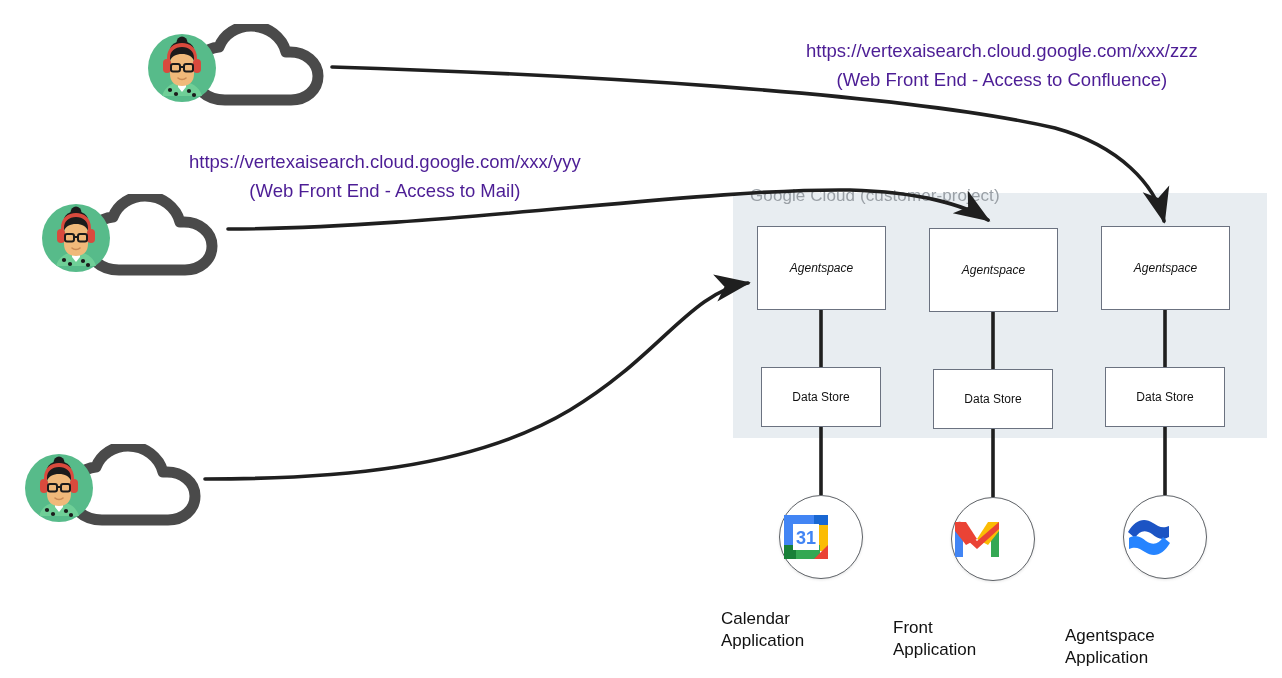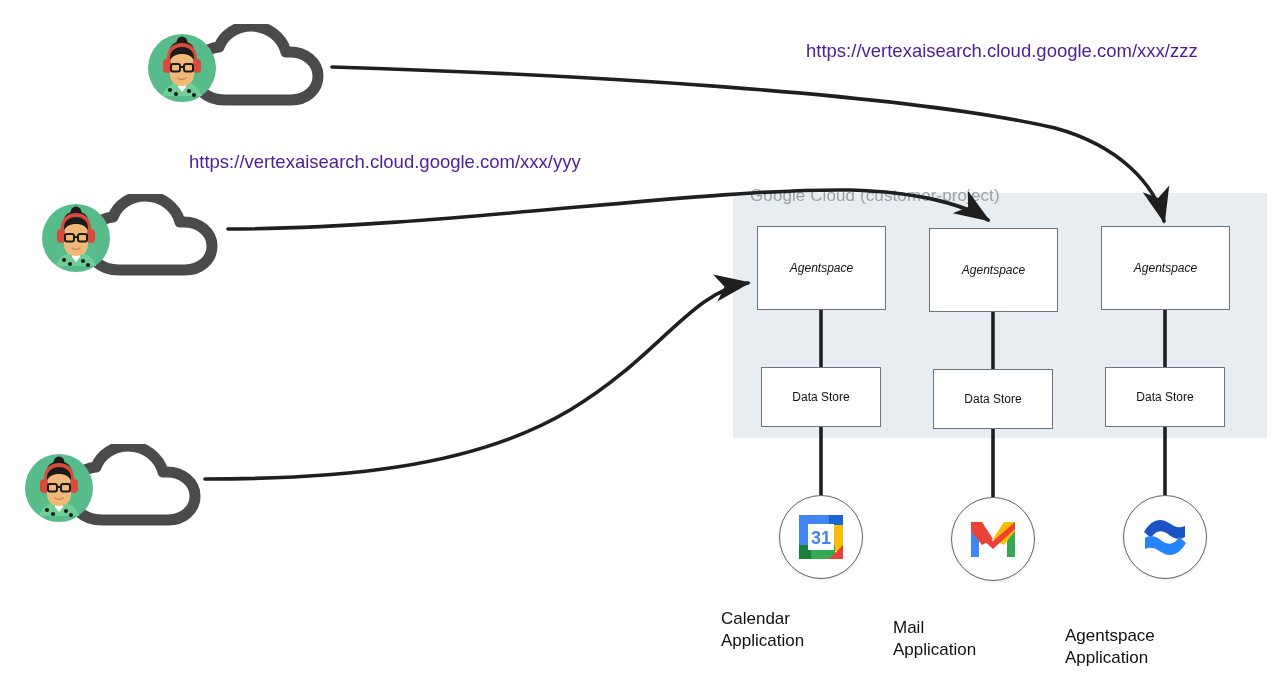--- a/index.html
+++ b/index.html
@@ -74,21 +74,21 @@
   .app-circle {
     position: absolute;
     width: 84px;
     height: 84px;
     border-radius: 50%;
     background: #ffffff;
     border: 1.2px solid #5f6368;
     box-sizing: border-box;
     display: flex;
     align-items: center;
-    justify-content: center;
+    justify-content: flex-start;
     box-shadow: 0 1px 3px rgba(0,0,0,0.10);
   }
   .app-caption {
     position: absolute;
     text-align: left;
     font-size: 17px;
     line-height: 1.32;
     color: #111111;
     width: 200px;
   }
@@ -226,24 +226,26 @@
       <rect x="45" y="25" width="8" height="14" rx="4" fill="#d94a3d"></rect>
       <rect x="23" y="30" width="9" height="7.5" rx="2" fill="none" stroke="#1b1b1b" stroke-width="2"></rect>
       <rect x="36" y="30" width="9" height="7.5" rx="2" fill="none" stroke="#1b1b1b" stroke-width="2"></rect>
       <line x1="32" y1="33" x2="36" y2="33" stroke="#1b1b1b" stroke-width="2"></line>
       <path d="M30,44 C32,46 36,46 38,44" fill="none" stroke="#c98a54" stroke-width="1.6" stroke-linecap="round"></path>
     </svg>
   </div>
 
   <div class="url-label" style="left:806px; top:36px;">
     <span>https://vertexaisearch.cloud.google.com/xxx/zzz</span>
+    <span class="l2">(Web Front End - Access to Confluence)</span>
   </div>
 
   <div class="url-label" style="left:189px; top:147px;">
     <span>https://vertexaisearch.cloud.google.com/xxx/yyy</span>
+    <span class="l2">(Web Front End - Access to Mail)</span>
   </div>
 
 
   <div class="node-box agentspace" style="left:757px; top:226px; width:129px; height:84px;">
     <span class="node-label">Agentspace</span>
   </div>
   <div class="node-box agentspace" style="left:929px; top:228px; width:129px; height:84px;">
     <span class="node-label">Agentspace</span>
   </div>
   <div class="node-box agentspace" style="left:1101px; top:226px; width:129px; height:84px;">
@@ -289,21 +291,21 @@
       <path d="M46,30 C39,42 30,45 21,39 C16,36 12,33 5,36 L5,25
                C12,21 17,24 22,28 C29,33 35,31 39,24 Z" fill="#2684ff"></path>
     </svg>
   </div>
 
   <div class="app-caption" style="left:721px; top:608px;">
     <span>Calendar</span><br>
     <span>Application</span>
   </div>
   <div class="app-caption" style="left:893px; top:617px;">
-    <span>Mail</span><br>
+    <span>Front</span><br>
     <span>Application</span>
   </div>
   <div class="app-caption" style="left:1065px; top:625px;">
     <span>Agentspace</span><br>
     <span>Application</span>
   </div>
 
 </div>
 
 </body></html>

